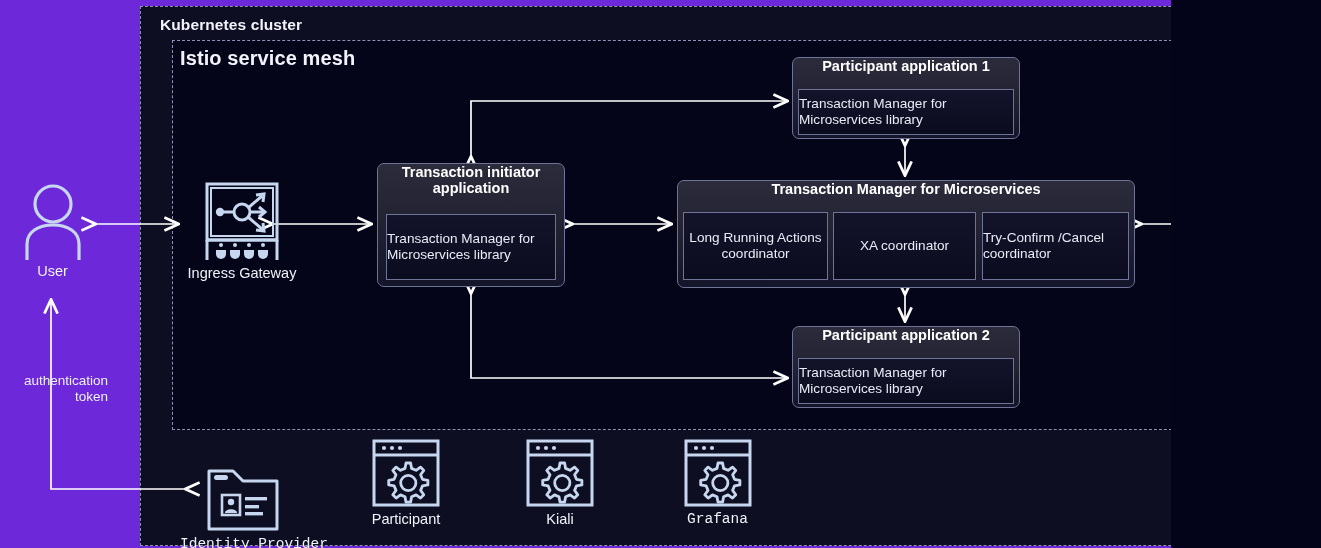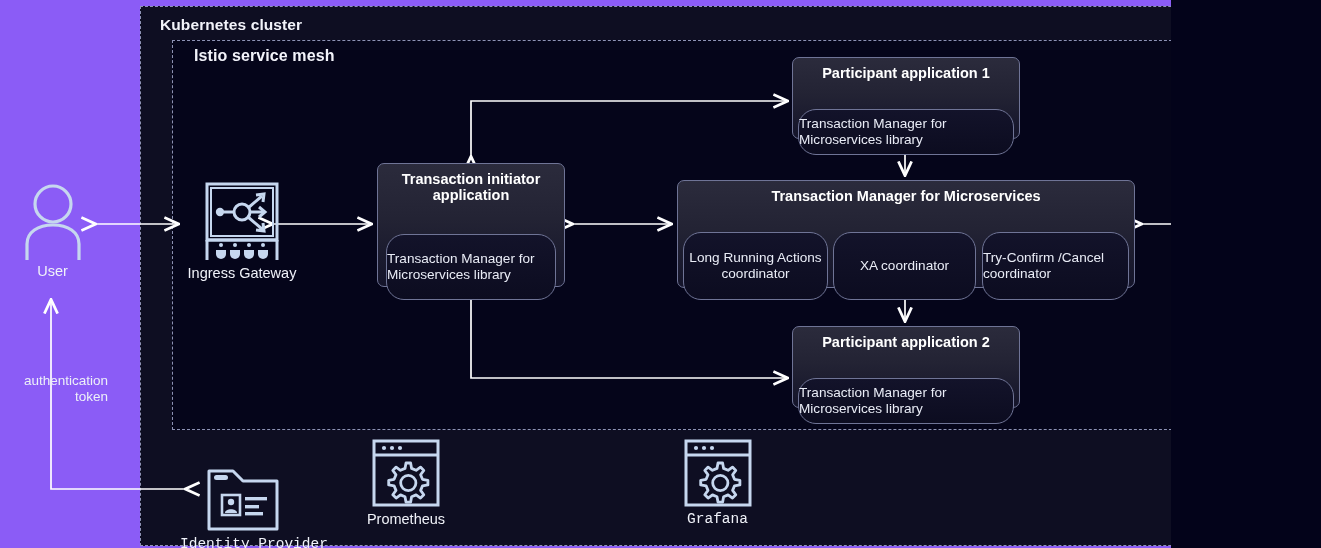--- a/index.html
+++ b/index.html
@@ -1,34 +1,34 @@
 <!DOCTYPE html>
 <html><head>
 <meta charset="utf-8">
 <style>
   html,body{margin:0;padding:0;background:#03031a;}
   body{font-family:"Liberation Sans",sans-serif;}
-  #stage{position:relative;width:1171px;height:548px;background:#8b5cf6;overflow:hidden;}
+  #stage{position:relative;width:1171px;height:548px;background:#6d28d9;overflow:hidden;}
 
   
   .region{position:absolute;border:1.5px dashed #8e93b5;box-sizing:border-box;}
   #k8s-cluster{left:140px;top:6px;width:1166px;height:540px;background:#0e0e22;}
   #istio-mesh{left:172px;top:40px;width:1020px;height:390px;background:#05051a;}
   .region-label{position:absolute;color:#f2f3fa;font-weight:bold;font-size:15.5px;letter-spacing:.1px;white-space:nowrap;}
   #k8s-label{left:160px;top:16px;}
-  #istio-label{left:194px;top:47px;font-size:16px;}
+  #istio-label{left:180px;top:47px;font-size:20px;}
 
   
   .node{position:absolute;box-sizing:border-box;border:1.3px solid #6f7496;border-radius:7px;
         background:linear-gradient(180deg,#2b2b3c 0%,#232334 45%,#14142a 100%);
         color:#fff;text-align:center;}
-  .node .hdr{font-weight:bold;font-size:14.5px;line-height:1.12;padding-top:7px;color:#ffffff;}
-  .inner{position:absolute;box-sizing:border-box;border:1.2px solid #6f7496;border-radius:18px;
+  .node .hdr{font-weight:bold;font-size:14.5px;line-height:1.12;color:#ffffff;}
+  .inner{position:absolute;box-sizing:border-box;border:1.2px solid #6f7496;border-radius:0;
          background:linear-gradient(180deg,#13132a 0%,#0c0c20 100%);
-         color:#e9ecf6;font-size:13.6px;line-height:1.17;display:flex;align-items:center;justify-content:center;margin-top:20px;}
+         color:#e9ecf6;font-size:13.6px;line-height:1.17;display:flex;align-items:center;justify-content:center;}
 
   
   #initiator-app{left:377px;top:163px;width:188px;height:124px;}
   #initiator-inner{left:386px;top:214px;width:170px;height:66px;}
 
   #tmm{left:677px;top:180px;width:458px;height:108px;}
   #tmm-inner-1{left:683px;top:212px;width:145px;height:68px;text-align:center;}
   #tmm-inner-2{left:833px;top:212px;width:143px;height:68px;}
   #tmm-inner-3{left:982px;top:212px;width:147px;height:68px;}
 
@@ -188,23 +188,35 @@
   <div class="icon-node" id="prom-node">
     <svg width="72" height="70" viewBox="0 0 72 70">
       <rect x="4" y="3" width="64" height="64" fill="none" stroke="#c6d7ef" stroke-width="3"></rect>
       <line x1="4" y1="17" x2="68" y2="17" stroke="#c6d7ef" stroke-width="3"></line>
       <circle cx="14" cy="10" r="2.1" fill="#c6d7ef"></circle>
         <circle cx="22" cy="10" r="2.1" fill="#c6d7ef"></circle>
         <circle cx="30" cy="10" r="2.1" fill="#c6d7ef"></circle>
       <path d="M36,25 l4.6,0 1,5.4 4.5,1.9 4.4,-3.2 3.3,3.3 -3.2,4.4 1.9,4.5 5.4,1 0,4.6 -5.4,1 -1.9,4.5 3.2,4.4 -3.3,3.3 -4.4,-3.2 -4.5,1.9 -1,5.4 -4.6,0 -1,-5.4 -4.5,-1.9 -4.4,3.2 -3.3,-3.3 3.2,-4.4 -1.9,-4.5 -5.4,-1 0,-4.6 5.4,-1 1.9,-4.5 -3.2,-4.4 3.3,-3.3 4.4,3.2 4.5,-1.9 z" fill="none" stroke="#c6d7ef" stroke-width="2.8" stroke-linejoin="round"></path>
       <circle cx="38.3" cy="45" r="7.6" fill="none" stroke="#c6d7ef" stroke-width="2.8"></circle>
     </svg>
-    <div class="cap">Prometheus</div>
-  </div>
-
+    <div class="cap">Participant</div>
+  </div>
+
+  <div class="icon-node" id="kiali-node">
+    <svg width="72" height="70" viewBox="0 0 72 70">
+      <rect x="4" y="3" width="64" height="64" fill="none" stroke="#c6d7ef" stroke-width="3"></rect>
+      <line x1="4" y1="17" x2="68" y2="17" stroke="#c6d7ef" stroke-width="3"></line>
+      <circle cx="14" cy="10" r="2.1" fill="#c6d7ef"></circle>
+        <circle cx="22" cy="10" r="2.1" fill="#c6d7ef"></circle>
+        <circle cx="30" cy="10" r="2.1" fill="#c6d7ef"></circle>
+      <path d="M36,25 l4.6,0 1,5.4 4.5,1.9 4.4,-3.2 3.3,3.3 -3.2,4.4 1.9,4.5 5.4,1 0,4.6 -5.4,1 -1.9,4.5 3.2,4.4 -3.3,3.3 -4.4,-3.2 -4.5,1.9 -1,5.4 -4.6,0 -1,-5.4 -4.5,-1.9 -4.4,3.2 -3.3,-3.3 3.2,-4.4 -1.9,-4.5 -5.4,-1 0,-4.6 5.4,-1 1.9,-4.5 -3.2,-4.4 3.3,-3.3 4.4,3.2 4.5,-1.9 z" fill="none" stroke="#c6d7ef" stroke-width="2.8" stroke-linejoin="round"></path>
+      <circle cx="38.3" cy="45" r="7.6" fill="none" stroke="#c6d7ef" stroke-width="2.8"></circle>
+    </svg>
+    <div class="cap">Kiali</div>
+  </div>
 
   <div class="icon-node" id="graf-node">
     <svg width="72" height="70" viewBox="0 0 72 70">
       <rect x="4" y="3" width="64" height="64" fill="none" stroke="#c6d7ef" stroke-width="3"></rect>
       <line x1="4" y1="17" x2="68" y2="17" stroke="#c6d7ef" stroke-width="3"></line>
       <circle cx="14" cy="10" r="2.1" fill="#c6d7ef"></circle>
         <circle cx="22" cy="10" r="2.1" fill="#c6d7ef"></circle>
         <circle cx="30" cy="10" r="2.1" fill="#c6d7ef"></circle>
       <path d="M36,25 l4.6,0 1,5.4 4.5,1.9 4.4,-3.2 3.3,3.3 -3.2,4.4 1.9,4.5 5.4,1 0,4.6 -5.4,1 -1.9,4.5 3.2,4.4 -3.3,3.3 -4.4,-3.2 -4.5,1.9 -1,5.4 -4.6,0 -1,-5.4 -4.5,-1.9 -4.4,3.2 -3.3,-3.3 3.2,-4.4 -1.9,-4.5 -5.4,-1 0,-4.6 5.4,-1 1.9,-4.5 -3.2,-4.4 3.3,-3.3 4.4,3.2 4.5,-1.9 z" fill="none" stroke="#c6d7ef" stroke-width="2.8" stroke-linejoin="round"></path>
       <circle cx="38.3" cy="45" r="7.6" fill="none" stroke="#c6d7ef" stroke-width="2.8"></circle>

